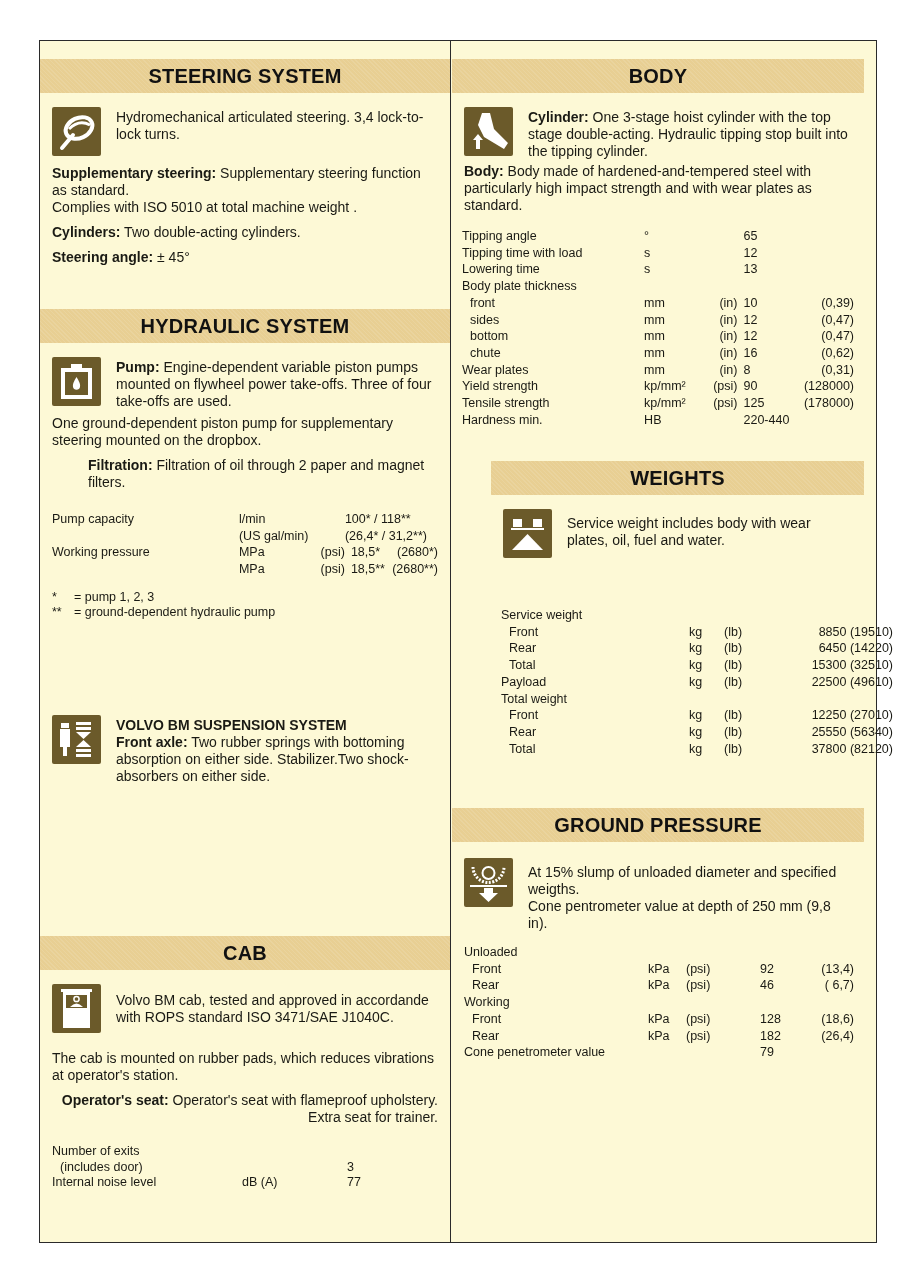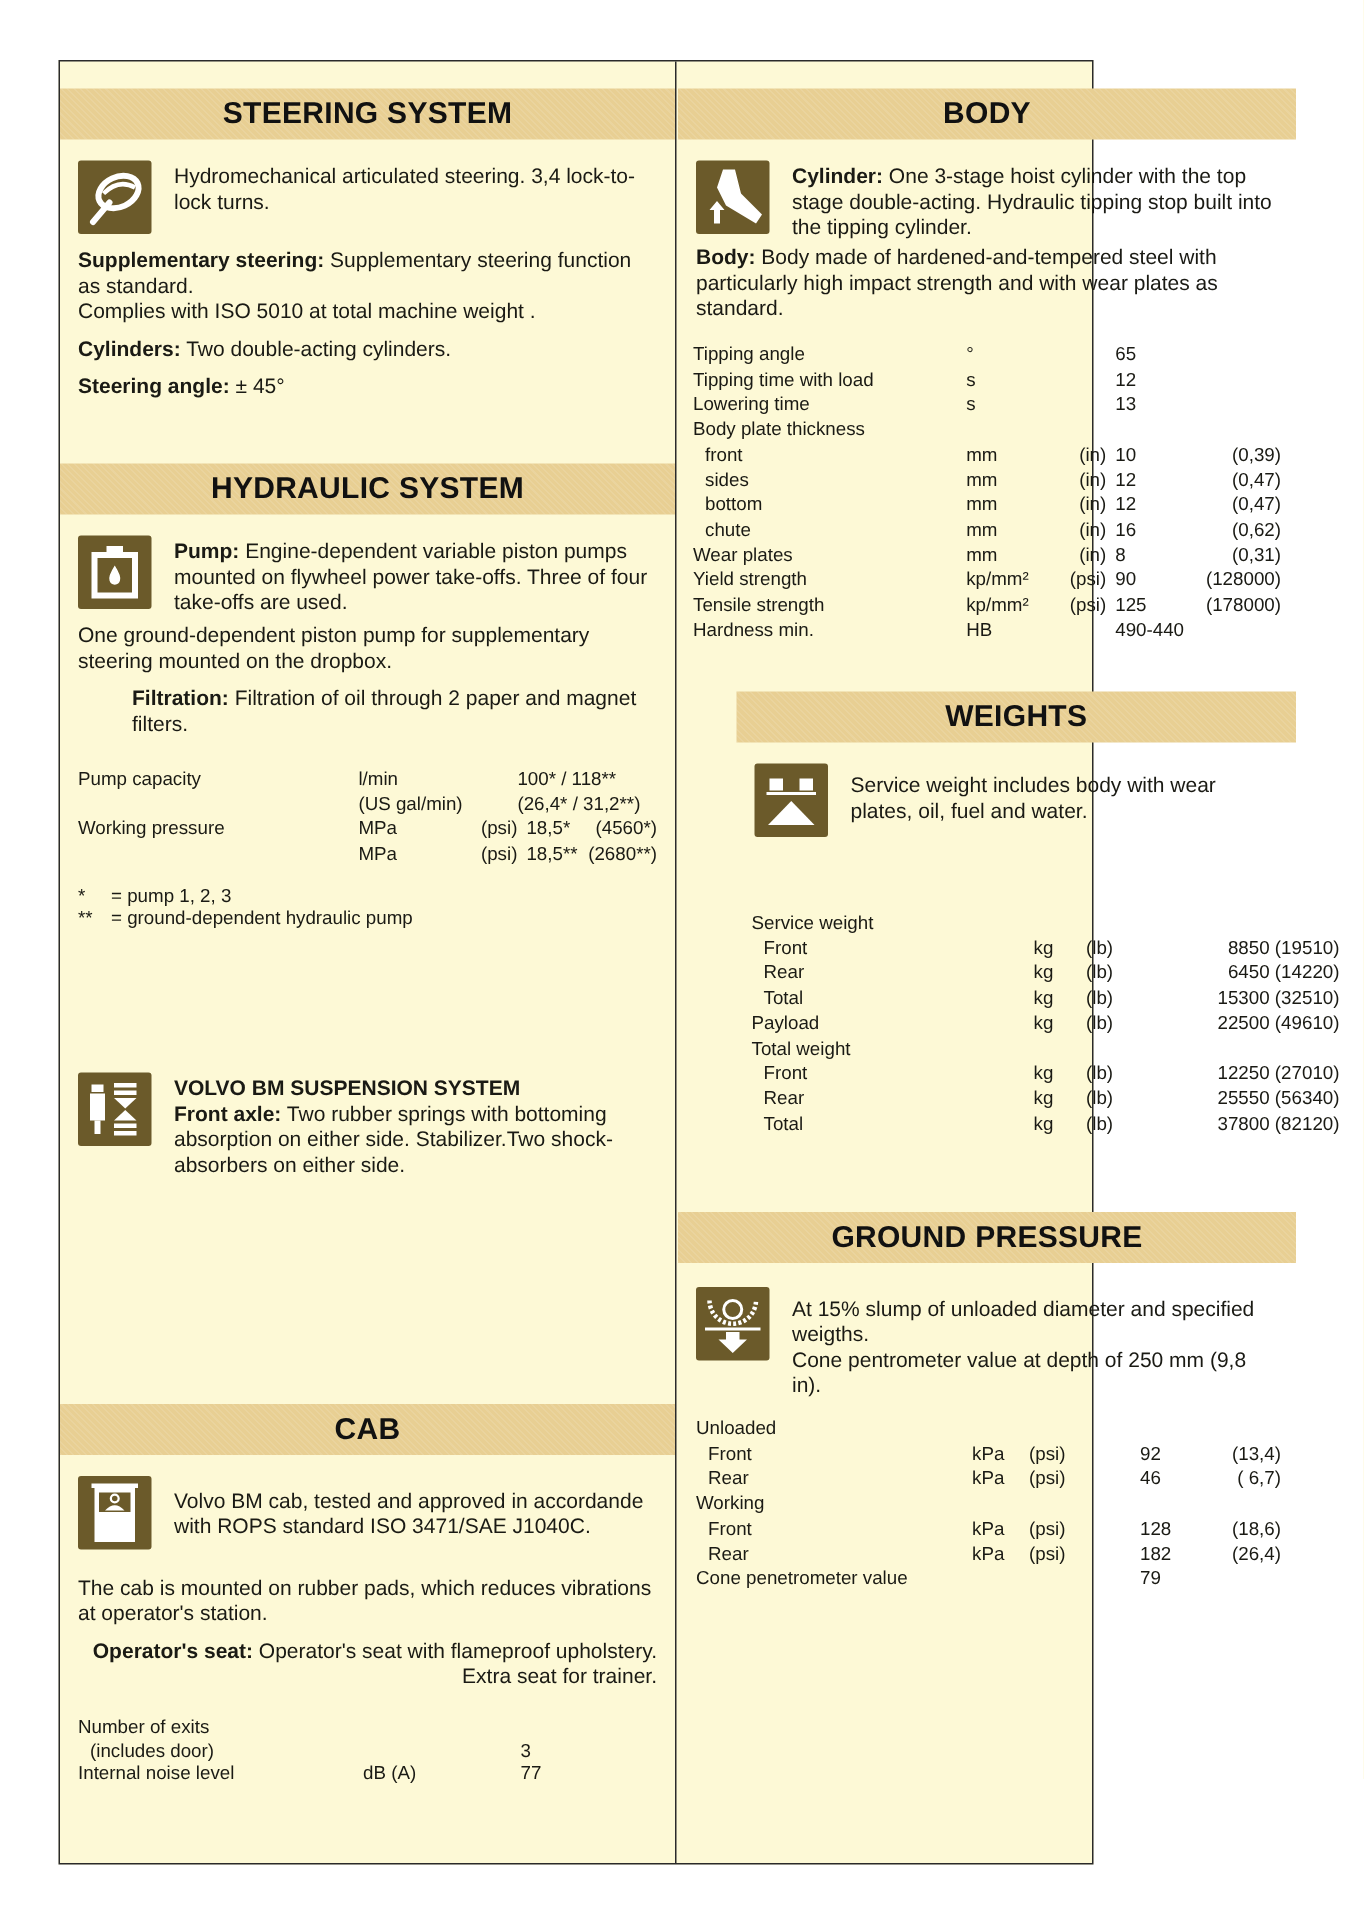--- a/index.html
+++ b/index.html
@@ -7,21 +7,21 @@
     width: 909px; height: 1286px;
     background: #ffffff;
     position: relative;
     font-family: "Liberation Sans", sans-serif;
     color: #1a1a14;
     overflow: hidden;
   }
   .page {
     position: absolute;
     left: 39px; top: 40px;
-    width: 690px; height: 1203px;
+    width: 838px; height: 1203px;
     background: #fdf9d6;
     border: 1.5px solid #2a2a2a;
     box-sizing: border-box;
   }
   .divider {
     position: absolute;
     left: 410px; top: 0; bottom: 0;
     width: 0; border-left: 1.5px solid #2a2a2a;
   }
   .col {
@@ -128,21 +128,21 @@
           <tr>
               <td></td>
               <td colspan="2">(US gal/min)</td>
               <td colspan="2">(26,4* / 31,2**)</td>
             </tr>
           <tr>
               <td>Working pressure</td>
               <td>MPa</td>
               <td class="r">(psi)</td>
               <td style="padding-left:6px">18,5*</td>
-              <td class="r">(4560*)</td>
+              <td class="r">(2680*)</td>
             </tr>
           <tr>
               <td></td>
               <td>MPa</td>
               <td class="r">(psi)</td>
               <td style="padding-left:6px">18,5**</td>
               <td class="r">(2680**)</td>
             </tr>
         </tbody>
       </table>
@@ -319,21 +319,21 @@
               <td>Tensile strength</td>
               <td>kp/mm²</td>
               <td class="r">(psi)</td>
               <td style="padding-left:6px">125</td>
               <td class="r">(178000)</td>
             </tr>
             <tr>
               <td>Hardness min.</td>
               <td>HB</td>
               <td class="r"></td>
-              <td style="padding-left:6px">490-440</td>
+              <td style="padding-left:6px">220-440</td>
               <td class="r"></td>
             </tr>
           </tbody>
       </table>
     </div>
 
     <div class="section" style="top:420px;margin-left:39px;">
       <div class="band">WEIGHTS</div>
       <div class="intro" style="margin-top:14px;">
         <div class="icon">

